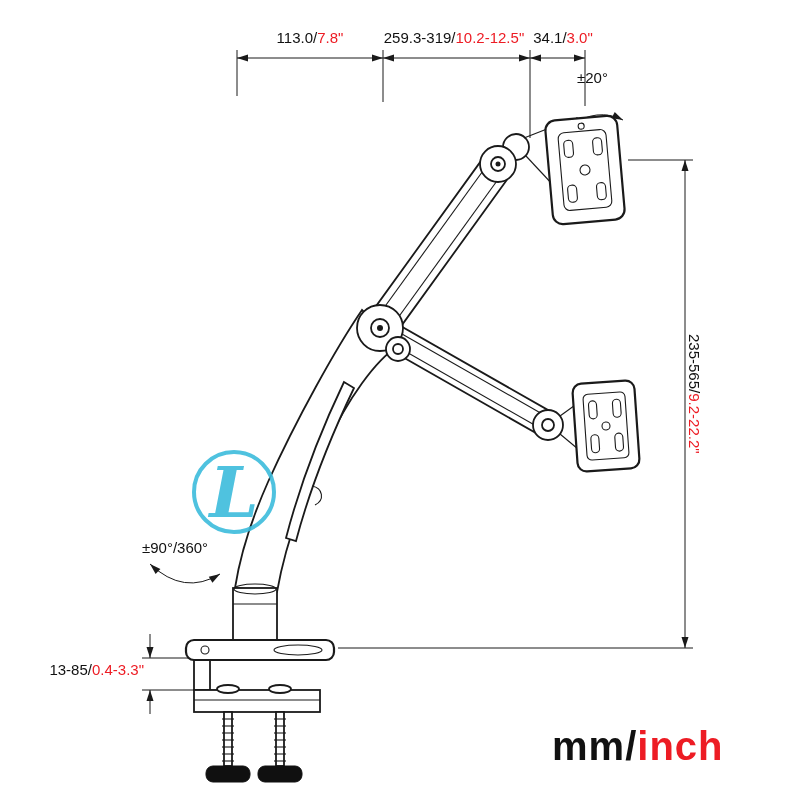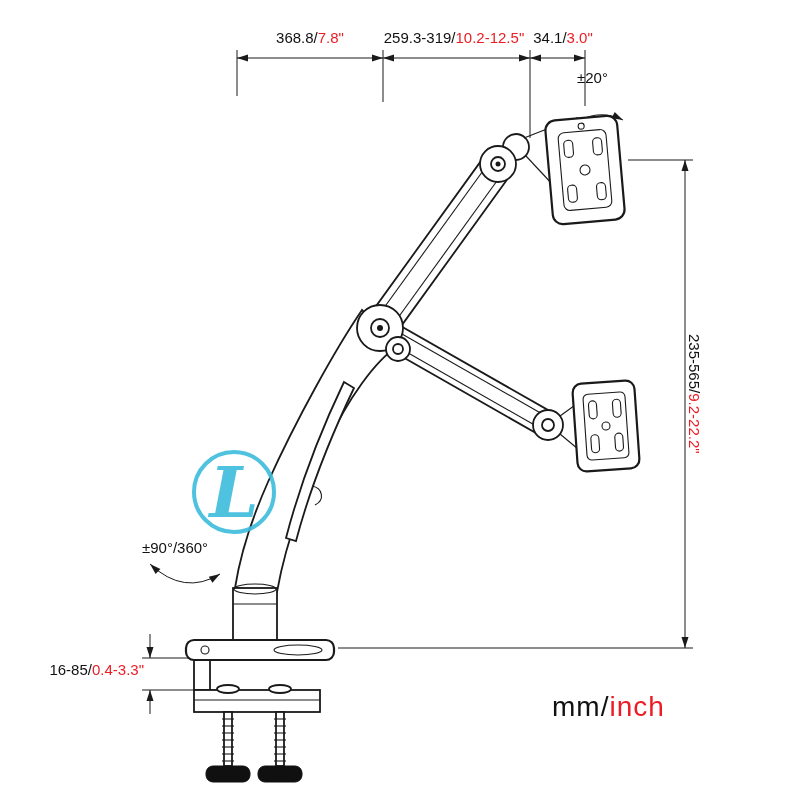--- a/index.html
+++ b/index.html
@@ -17,21 +17,21 @@
   .lab{position:absolute;font-size:15px;color:var(--mm,#111111);white-space:nowrap;line-height:1.1;}
   .ctr{text-align:center;}
   .in{color:var(--inch,#ed1c24);}
   #d-top1{left:237px;top:30px;width:146px;}
   #d-top2{left:370px;top:30px;width:168px;}
   #d-top3{left:522px;top:30px;width:82px;}
   #d-tilt{left:577px;top:70px;}
   #d-height{left:702px;top:334px;transform:rotate(90deg);transform-origin:0 0;}
   #d-swivel{left:142px;top:540px;}
   #d-clamp{left:40px;top:662px;width:104px;text-align:right;}
-  #units{left:552px;top:692px;font-size:28px;letter-spacing:1px;}
+  #units{left:552px;top:724px;font-size:40px;letter-spacing:1px;font-weight:bold;}
   
   .wm{position:absolute;left:192px;top:450px;display:flex;align-items:center;
       color:var(--wm,#3cbcdc);opacity:.9;pointer-events:none;z-index:5;}
   .wm-circle{width:76px;height:76px;border:4px solid currentColor;border-radius:50%;
       display:flex;align-items:center;justify-content:center;flex:0 0 auto;
       font:italic bold 70px "DejaVu Serif",serif;overflow:visible;}
   .wm-text{font:italic bold 64px "DejaVu Serif",serif;letter-spacing:1px;margin-left:-4px;}
 </style>
 </head>
 <body>
@@ -164,33 +164,33 @@
     <rect class="s2" x="575" y="382" width="62" height="88" rx="9"></rect>
     <rect class="t" x="585" y="393" width="42" height="66" rx="5"></rect>
     <rect class="t" x="590" y="400" width="8" height="18" rx="4"></rect>
     <rect class="t" x="614" y="400" width="8" height="18" rx="4"></rect>
     <rect class="t" x="590" y="434" width="8" height="18" rx="4"></rect>
     <rect class="t" x="614" y="434" width="8" height="18" rx="4"></rect>
     <circle class="t" cx="606" cy="426" r="4"></circle>
   </g>
 </svg>
 
-<div class="lab ctr" id="d-top1"><span>368.8</span><span>/</span><span class="in">7.8"</span></div>
+<div class="lab ctr" id="d-top1"><span>113.0</span><span>/</span><span class="in">7.8"</span></div>
 
 <div class="lab ctr" id="d-top2"><span>259.3-319</span><span>/</span><span class="in">10.2-12.5"</span></div>
 
 <div class="lab ctr" id="d-top3"><span>34.1</span><span>/</span><span class="in">3.0"</span></div>
 
 <div class="lab" id="d-tilt">±20°</div>
 
 <div class="lab" id="d-height"><span>235-565</span><span>/</span><span class="in">9.2-22.2"</span></div>
 
 <div class="lab" id="d-swivel">±90°/360°</div>
 
-<div class="lab" id="d-clamp"><span>16-85</span><span>/</span><span class="in">0.4-3.3"</span></div>
+<div class="lab" id="d-clamp"><span>13-85</span><span>/</span><span class="in">0.4-3.3"</span></div>
 
 <div class="lab" id="units"><span>mm</span><span>/</span><span class="in">inch</span></div>
 
 <div class="wm">
   <span class="wm-circle">
         <span>L</span>
       </span>
 </div>
 
 </div>

